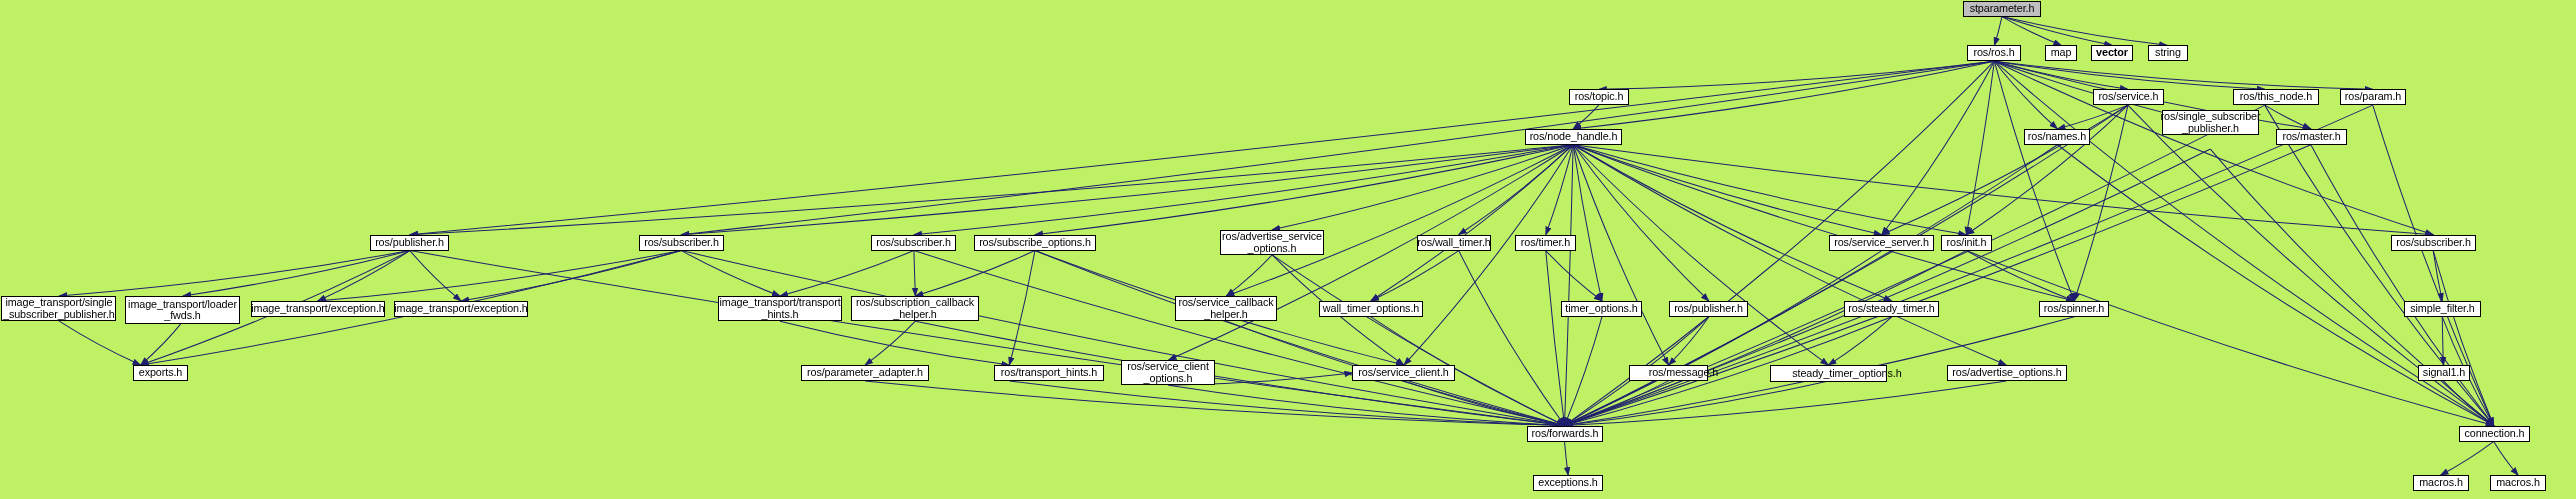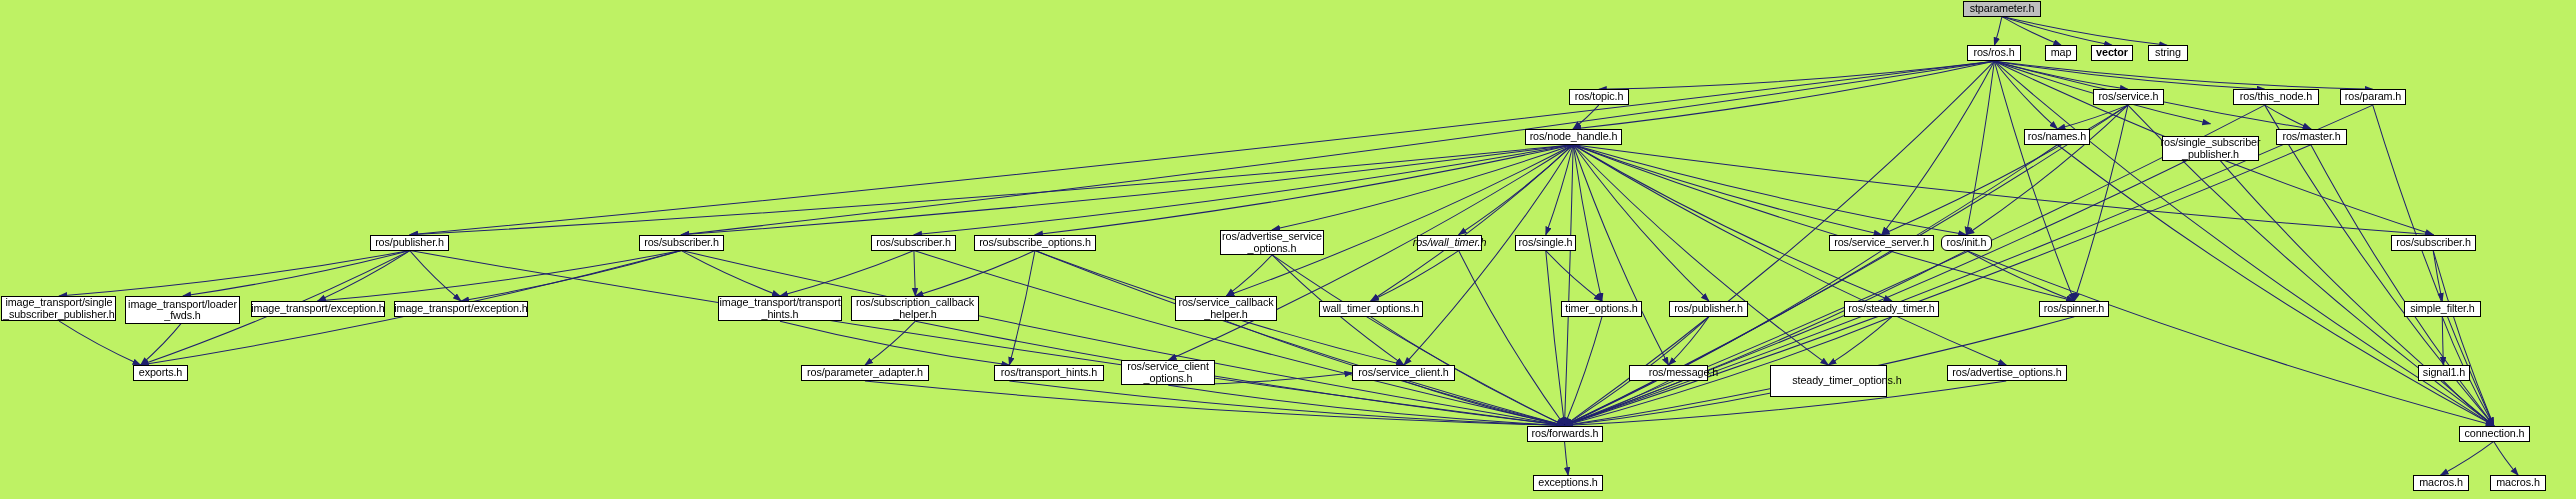--- a/index.html
+++ b/index.html
@@ -170,33 +170,33 @@
       <div class="node" style="left: 2045px; top: 45px; width: 32px; height: 16px;">map</div>
       <div class="node" style="left: 2091px; top: 45px; width: 42px; height: 16px; font-weight: bold;">vector</div>
       <div class="node" style="left: 2148px; top: 45px; width: 40px; height: 16px;">string</div>
       <div class="node" style="left: 1967px; top: 45px; width: 54px; height: 16px;">ros/ros.h</div>
       <div class="node" style="left: 1569px; top: 89px; width: 60px; height: 16px;">ros/topic.h</div>
       <div class="node" style="left: 2093px; top: 89px; width: 71px; height: 16px;">ros/service.h</div>
       <div class="node" style="left: 2225px; top: 89px; width: 86px; height: 16px; margin-left: 8px;">ros/this_node.h</div>
       <div class="node" style="left: 2340px; top: 89px; width: 66px; height: 16px;">ros/param.h</div>
       <div class="node" style="left: 1525px; top: 129px; width: 97px; height: 16px;">ros/node_handle.h</div>
       <div class="node" style="left: 2024px; top: 129px; width: 66px; height: 16px;">ros/names.h</div>
-      <div class="node" style="left: 2162px; top: 136px; width: 97px; height: 25px;">ros/single_subscriber
+      <div class="node" style="left: 2162px; top: 110px; width: 97px; height: 25px;">ros/single_subscriber
 _publisher.h</div>
       <div class="node" style="left: 2276px; top: 129px; width: 71px; height: 16px;">ros/master.h</div>
       <div class="node" style="left: 370px; top: 235px; width: 79px; height: 16px;">ros/publisher.h</div>
       <div class="node" style="left: 639px; top: 235px; width: 85px; height: 16px;">ros/subscriber.h</div>
       <div class="node" style="left: 871px; top: 235px; width: 85px; height: 16px;">ros/subscriber.h</div>
       <div class="node" style="left: 974px; top: 235px; width: 122px; height: 16px;">ros/subscribe_options.h</div>
       <div class="node" style="left: 1220px; top: 230px; width: 104px; height: 25px;">ros/advertise_service
 _options.h</div>
-      <div class="node" style="left: 1417px; top: 235px; width: 65px; height: 16px; font-style: italic;">ros/wall_timer.h</div>
-      <div class="node" style="left: 1515px; top: 235px; width: 61px; height: 16px;">ros/single.h</div>
+      <div class="node" style="left: 1417px; top: 235px; width: 74px; height: 16px;">ros/wall_timer.h</div>
+      <div class="node" style="left: 1515px; top: 235px; width: 61px; height: 16px;">ros/timer.h</div>
       <div class="node" style="left: 1829px; top: 235px; width: 105px; height: 16px;">ros/service_server.h</div>
-      <div class="node" style="left: 1941px; top: 235px; width: 51px; height: 16px; border-radius: 6px;">ros/init.h</div>
+      <div class="node" style="left: 1941px; top: 235px; width: 51px; height: 16px;">ros/init.h</div>
       <div class="node" style="left: 2391px; top: 235px; width: 85px; height: 16px;">ros/subscriber.h</div>
       <div class="node" style="left: 1.4px; top: 296px; width: 115px; height: 25px;">image_transport/single
 _subscriber_publisher.h</div>
       <div class="node" style="left: 125px; top: 296px; width: 115px; height: 28px;">image_transport/loader
 _fwds.h</div>
       <div class="node" style="left: 251px; top: 301px; width: 134px; height: 16px;">image_transport/exception.h</div>
       <div class="node" style="left: 394px; top: 301px; width: 134px; height: 16px;">image_transport/exception.h</div>
       <div class="node" style="left: 718px; top: 296px; width: 124px; height: 25px;">image_transport/transport
 _hints.h</div>
       <div class="node" style="left: 851px; top: 296px; width: 128px; height: 25px;">ros/subscription_callback
@@ -209,21 +209,21 @@
       <div class="node" style="left: 1844px; top: 301px; width: 95px; height: 16px;">ros/steady_timer.h</div>
       <div class="node" style="left: 2039px; top: 301px; width: 70px; height: 16px;">ros/spinner.h</div>
       <div class="node" style="left: 2404px; top: 301px; width: 77px; height: 16px;">simple_filter.h</div>
       <div class="node" style="left: 113px; top: 365px; width: 55px; height: 16px; margin-left: 20px;">exports.h</div>
       <div class="node" style="left: 801px; top: 365px; width: 128px; height: 16px;">ros/parameter_adapter.h</div>
       <div class="node" style="left: 954px; top: 365px; width: 110px; height: 16px; margin-left: 40px;">ros/transport_hints.h</div>
       <div class="node" style="left: 1121px; top: 360px; width: 94px; height: 25px;">ros/service_client
 _options.h</div>
       <div class="node" style="left: 1352px; top: 365px; width: 103px; height: 16px;">ros/service_client.h</div>
       <div class="node" style="left: 1629px; top: 365px; width: 79px; height: 16px; padding-left: 32px;">ros/message.h</div>
-      <div class="node" style="left: 1770px; top: 365px; width: 117px; height: 32px; padding-left: 39px;">steady_timer_options.h</div>
+      <div class="node" style="left: 1770px; top: 365px; width: 117px; height: 17px; padding-left: 39px;">steady_timer_options.h</div>
       <div class="node" style="left: 1947px; top: 365px; width: 120px; height: 16px;">ros/advertise_options.h</div>
       <div class="node" style="left: 2418px; top: 365px; width: 52px; height: 16px;">signal1.h</div>
       <div class="node" style="left: 1527px; top: 426px; width: 76px; height: 16px;">ros/forwards.h</div>
       <div class="node" style="left: 2459px; top: 426px; width: 71px; height: 16px;">connection.h</div>
       <div class="node" style="left: 1533px; top: 475px; width: 70px; height: 16px;">exceptions.h</div>
       <div class="node" style="left: 2413px; top: 475px; width: 56px; height: 16px;">macros.h</div>
       <div class="node" style="left: 2490px; top: 475px; width: 56px; height: 16px;">macros.h</div>
     </div>
 </div>
 

